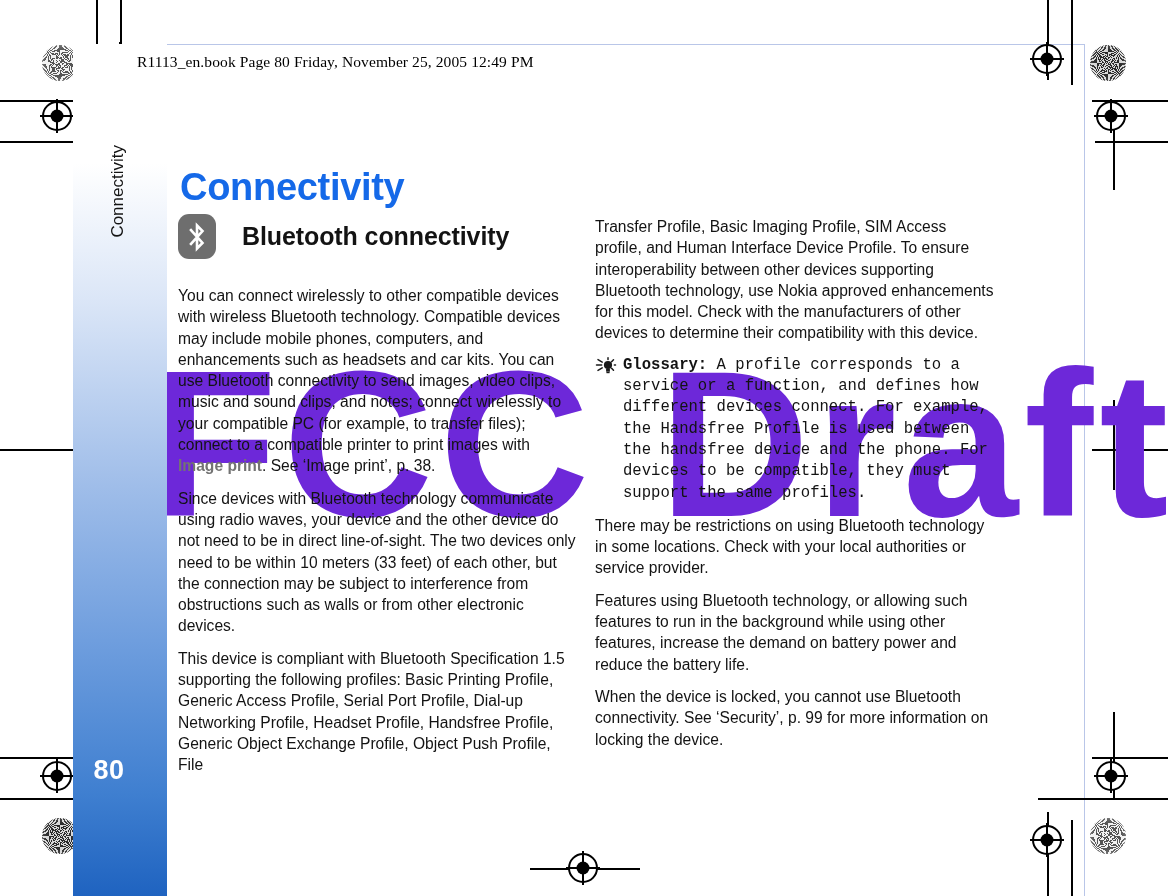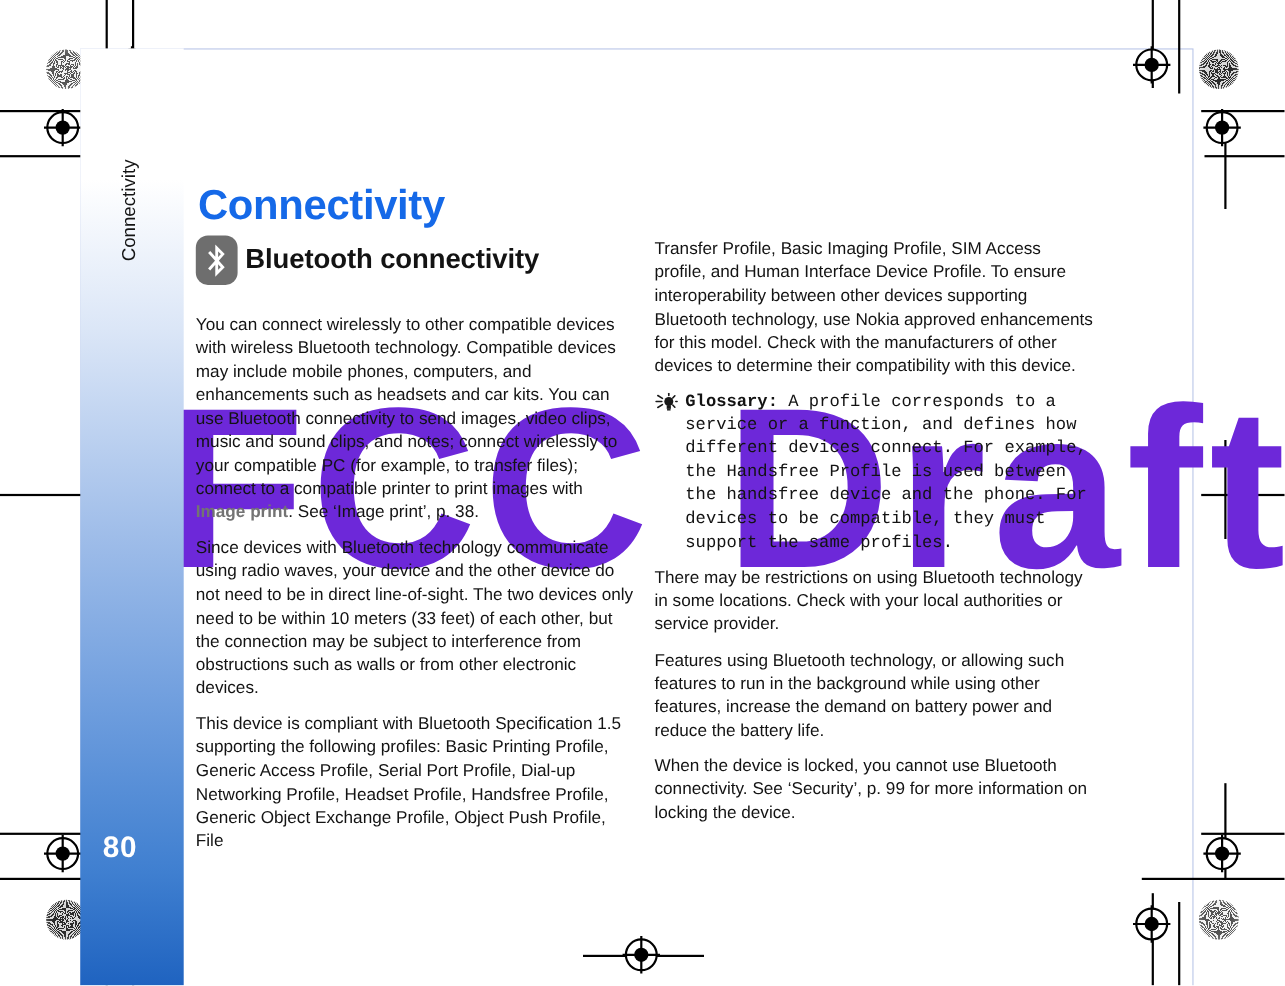--- a/index.html
+++ b/index.html
@@ -134,21 +134,21 @@
     letter-spacing: -.3px;
   }
 
   
   .section-head {
     position: absolute;
     left: 178px;
     top: 214px;
     display: flex;
     align-items: center;
-    gap: 7px;
+    gap: 26px;
   }
   .bt-icon {
     width: 38px; height: 45px;
     border-radius: 11px;
     background: #6e6e6e;
     display: flex;
     align-items: center;
     justify-content: center;
     flex: 0 0 auto;
   }
@@ -300,20 +300,21 @@
   <div class="content">
 
     <div class="watermark">FCC Draft</div>
 
     <div class="sidebar"></div>
     <div class="sidebar-tab-wrap">
       <span>Connectivity</span>
     </div>
     <div class="page-number">80</div>
 
+    <div class="doc-header">R1113_en.book  Page 80  Friday, November 25, 2005  12:49 PM</div>
 
     <h1 class="chapter-title">Connectivity</h1>
 
     <div class="section-head">
       <span class="bt-icon">
         <svg width="22" height="30" viewBox="0 0 22 30" aria-hidden="true">
           <path d="M5 8 L16.5 21 L11 26.5 L11 3.5 L16.5 9 L5 22" fill="none" stroke="#ffffff" stroke-width="2.6" stroke-linecap="square" stroke-linejoin="miter"></path>
         </svg>
       </span>
       <h2>Bluetooth connectivity</h2>

